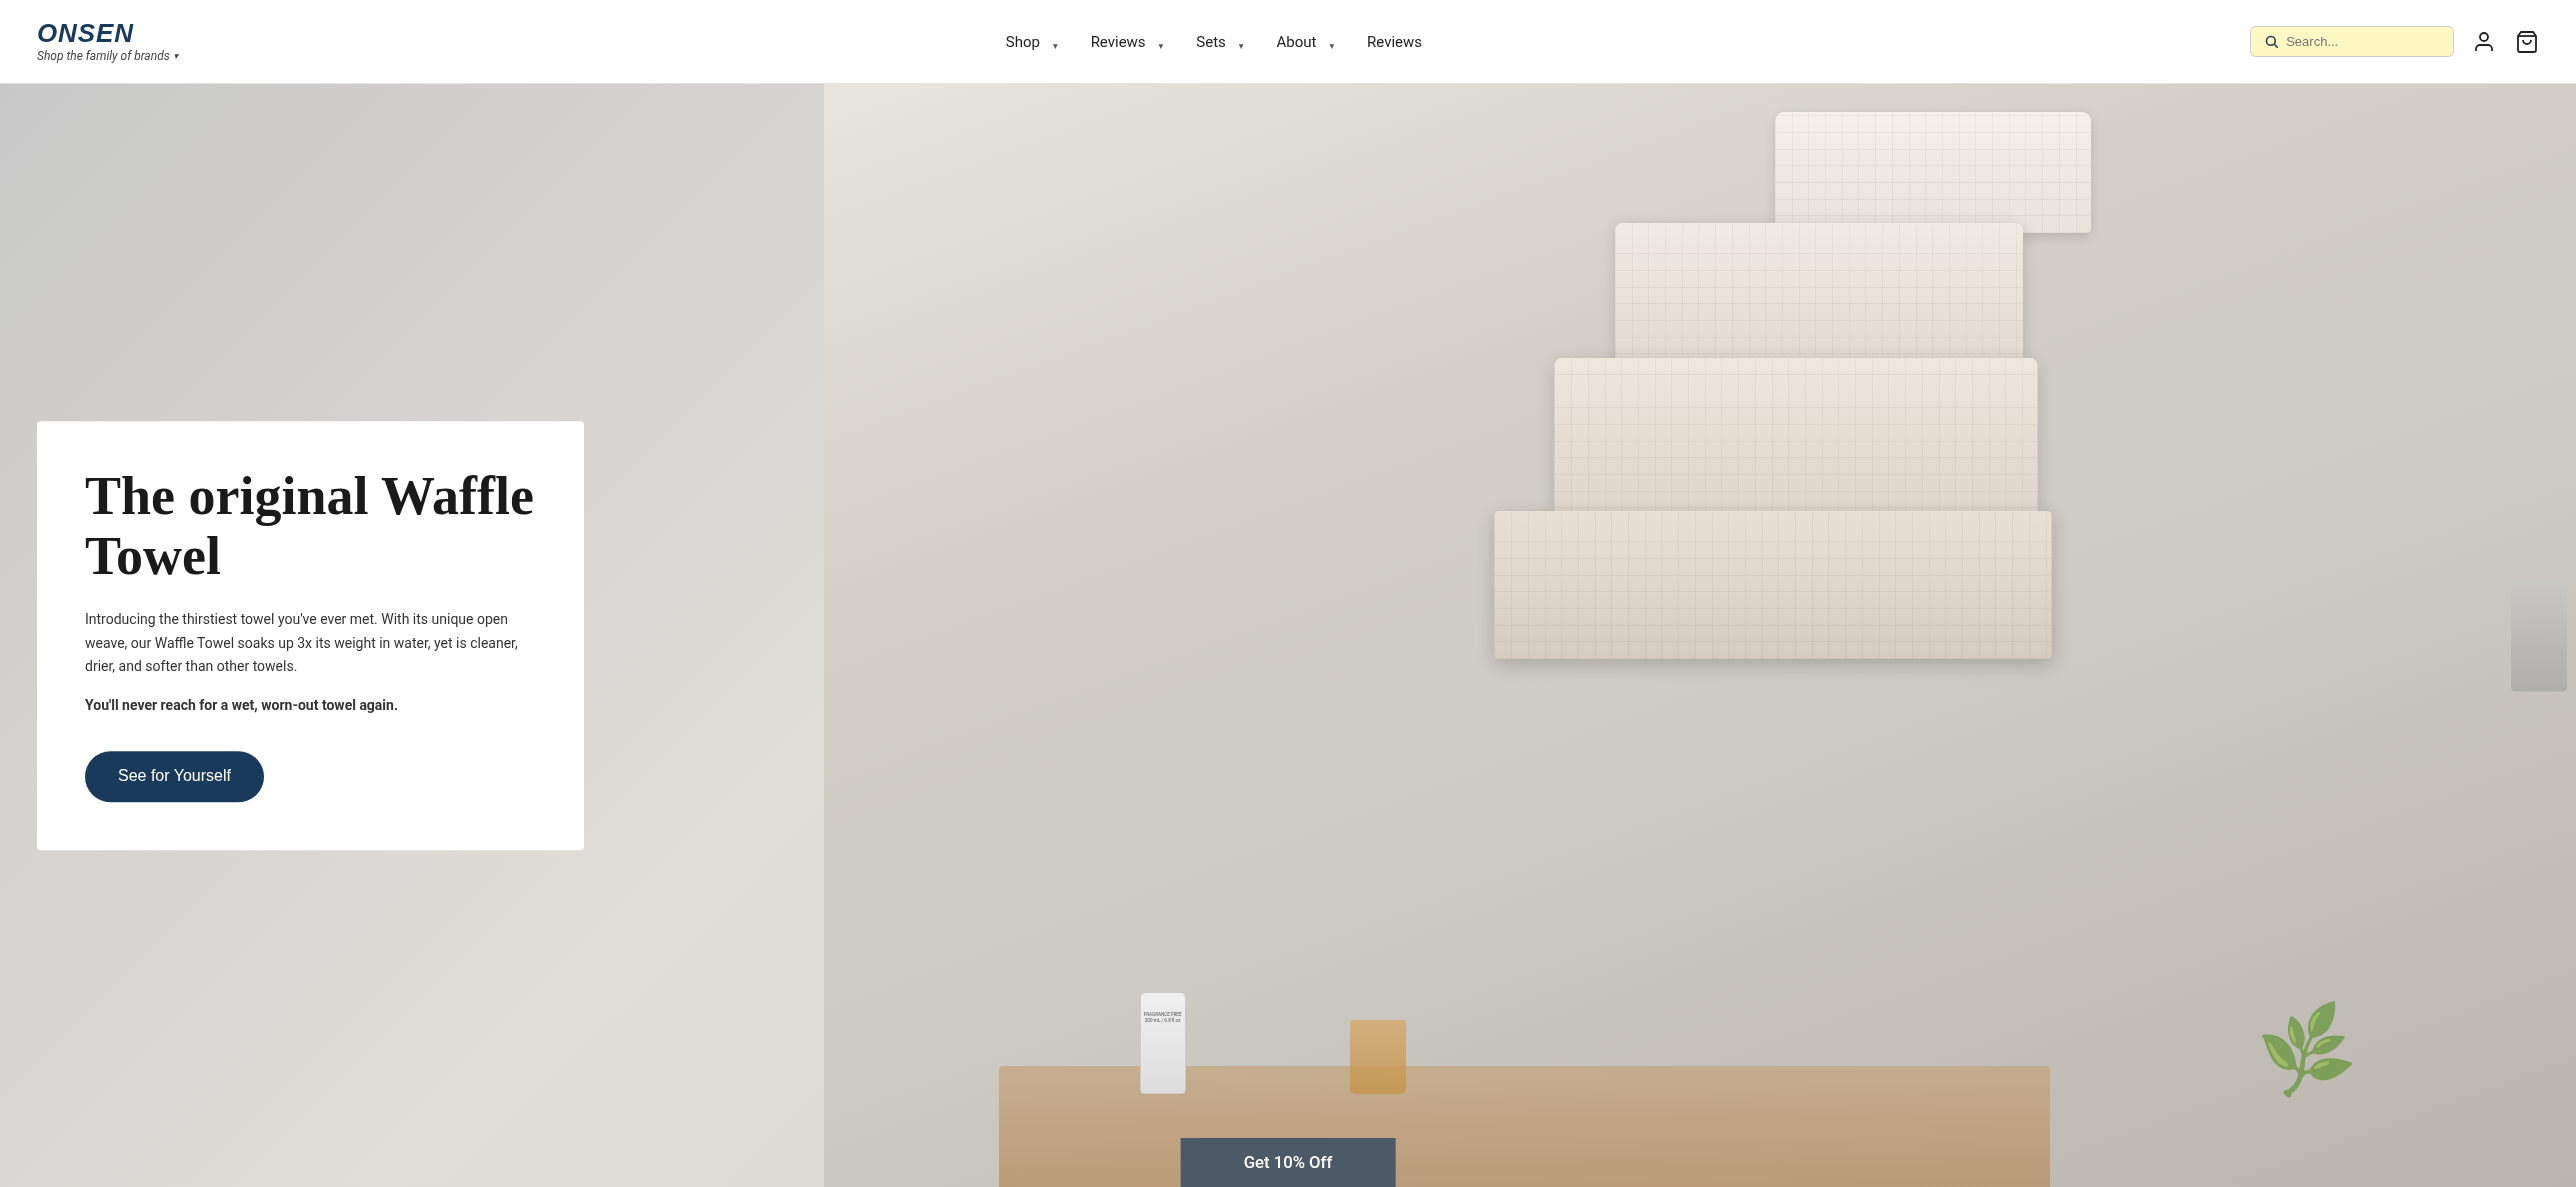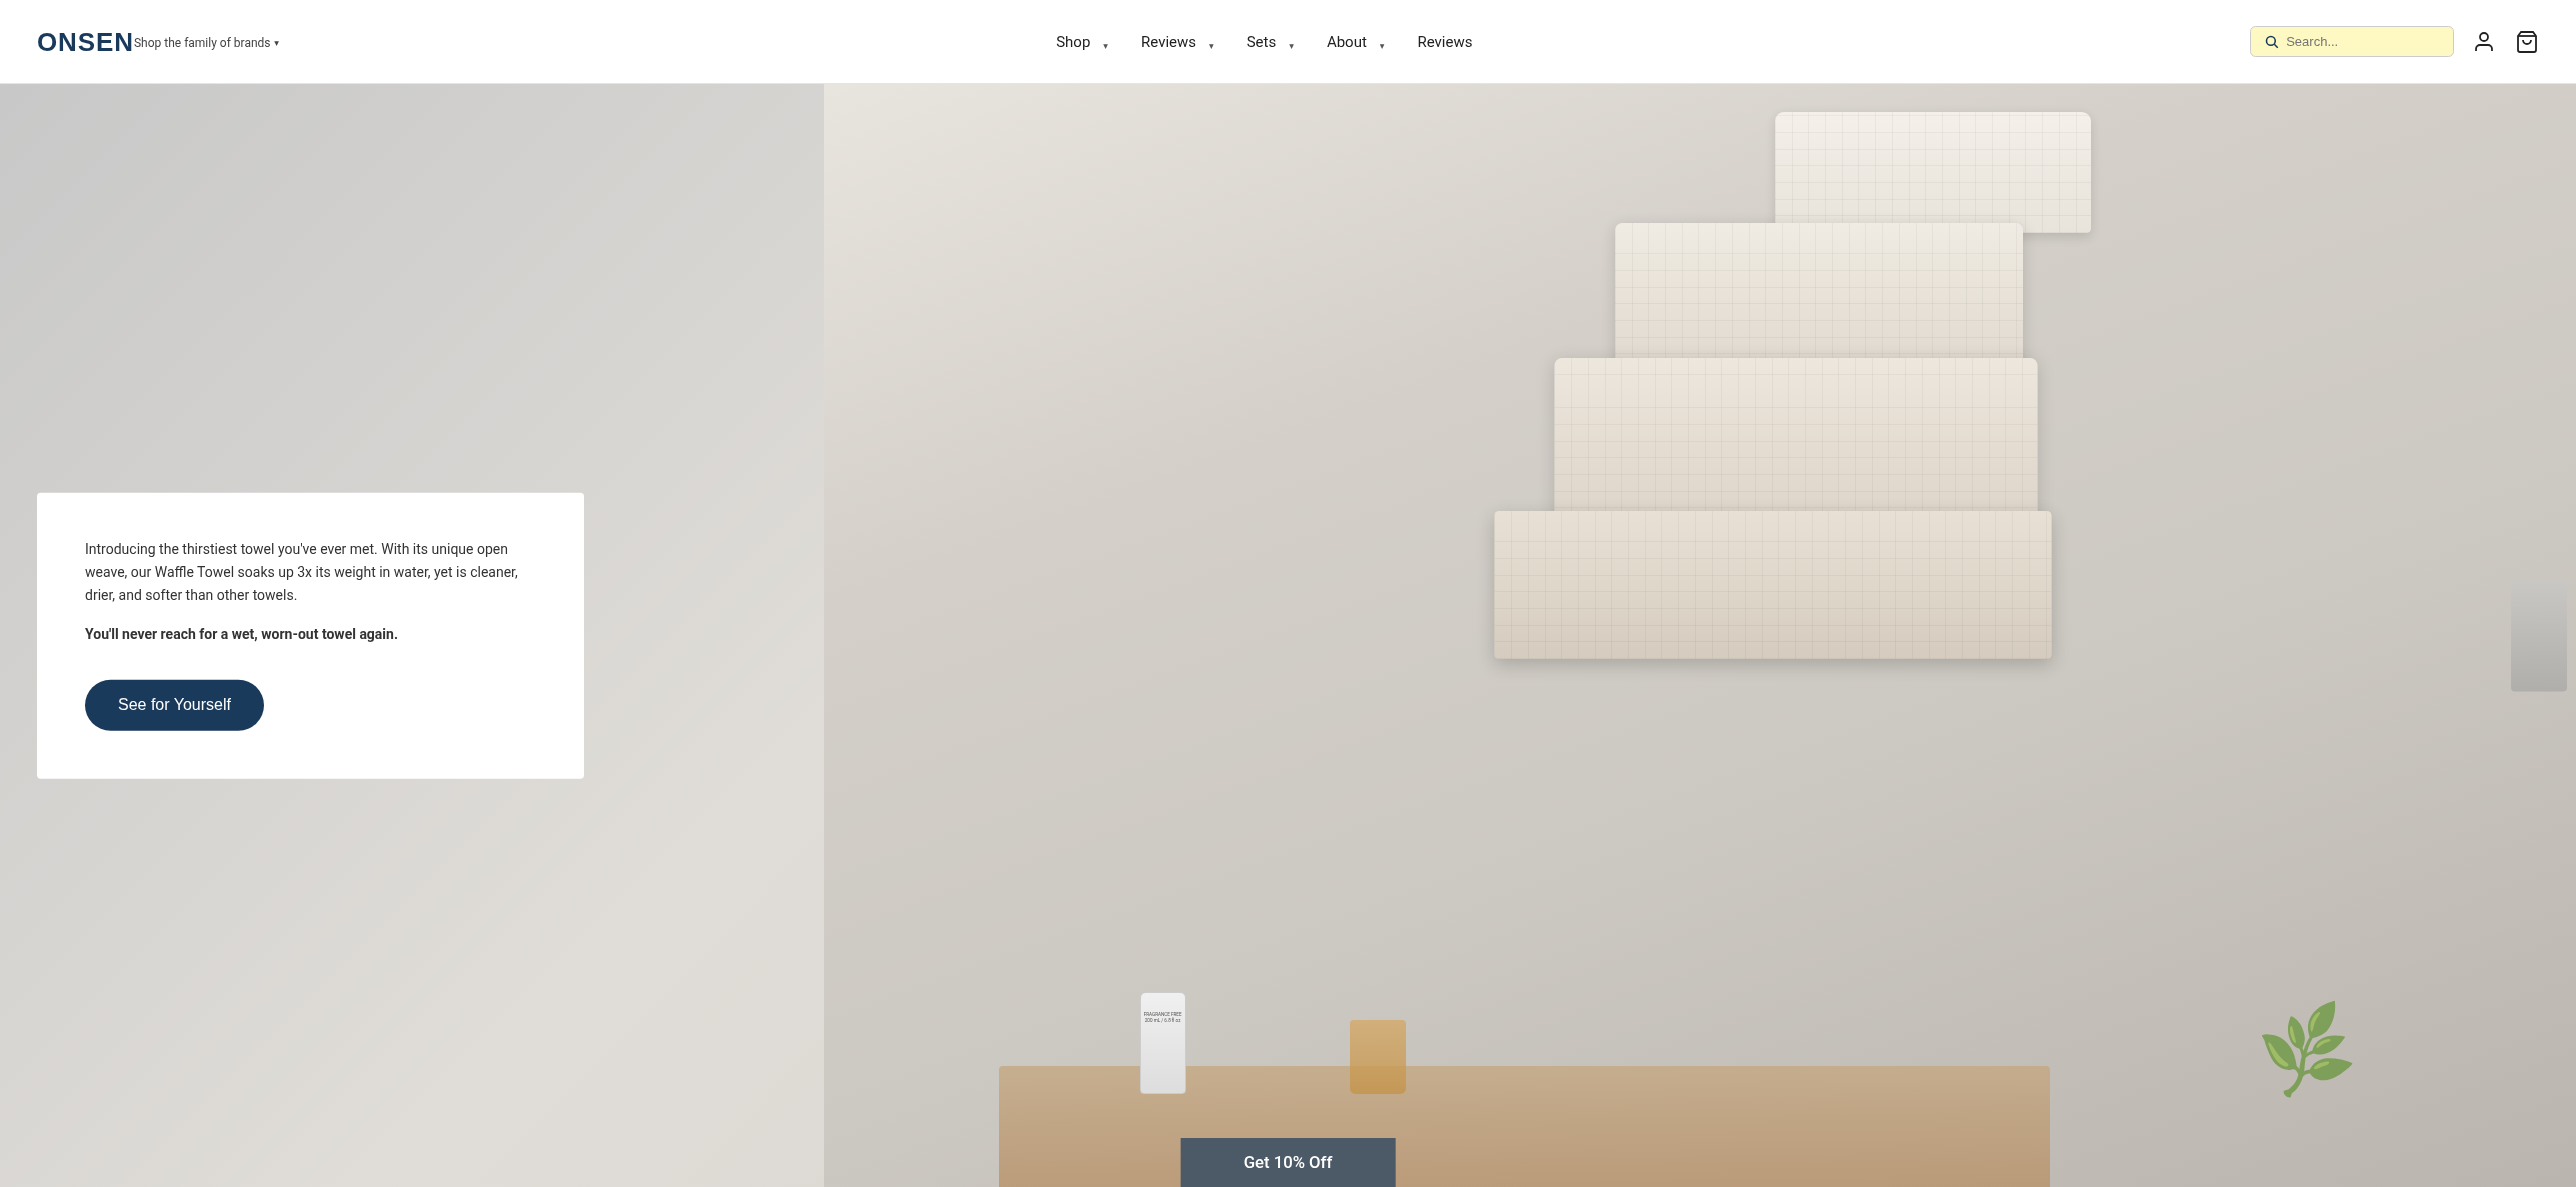--- a/index.html
+++ b/index.html
@@ -22,20 +22,22 @@
       padding: 0 37px;
       height: 84px;
       border-bottom: 0.9px solid #e5e5e5;
       background: #fff;
       position: relative;
       z-index: 10;
     }
 
     .header-left {
       display: flex;
+      flex-direction: column;
+      font-style: italic;
     }
 
     .brand-logo {
       font-size: 26px;
       font-weight: 900;
       color: #1a3a5c;
       letter-spacing: 0.9px;
       font-family: 'Arial Black', Arial, sans-serif;
       line-height: 1;
     }
@@ -431,20 +433,21 @@
     <div class="tray-area"></div>
 
     <div class="product-bottle">
       <div class="product-label">FRAGRANCE FREE<br>200 mL / 6.8 fl oz</div>
     </div>
 
     <div class="brush"></div>
   </div>
 
   <div class="hero-card">
+    <h1 class="hero-title">The original Waffle Towel</h1>
     <p class="hero-desc">Introducing the thirstiest towel you've ever met. With its unique open weave, our Waffle Towel soaks up 3x its weight in water, yet is cleaner, drier, and softer than other towels.</p>
     <p class="hero-desc2">You'll never reach for a wet, worn-out towel again.</p>
     <button class="cta-button">See for Yourself</button>
   </div>
 
   <div class="discount-banner">
     <span>Get 10% Off</span>
   </div>
 </section>
 

